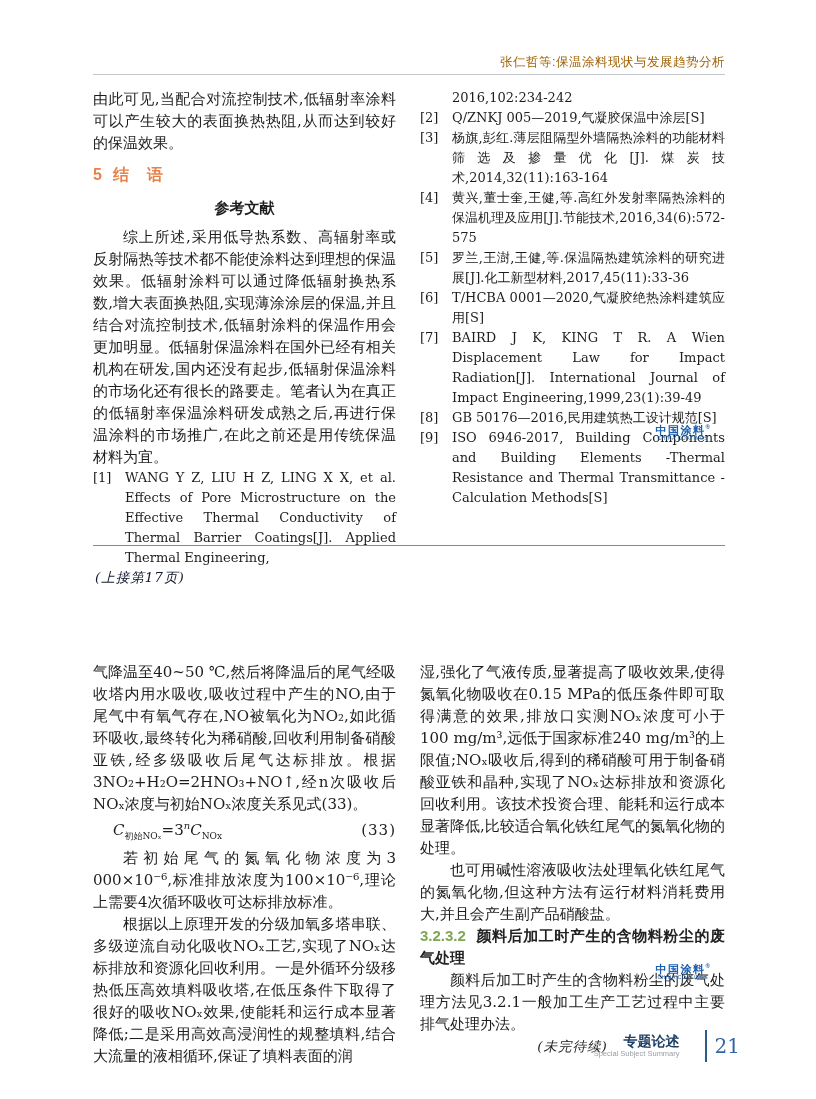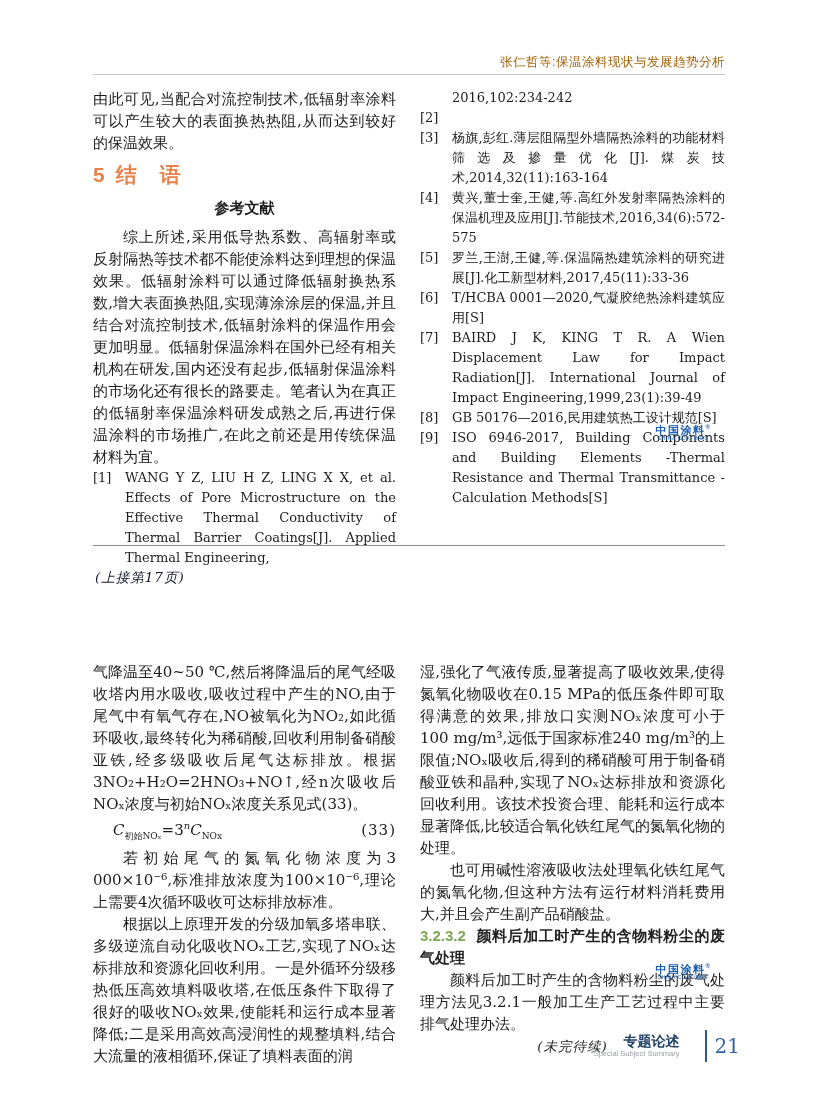--- a/index.html
+++ b/index.html
@@ -20,21 +20,21 @@
   .col{position:absolute;width:303px;font-size:15px;line-height:22px;text-align:justify;}
   #upper-left{left:93px;top:88px;}
   #upper-right{left:420px;top:88px;width:305px;}
   #lower-left{left:93px;top:661px;}
   #lower-right{left:420px;top:661px;width:305px;}
   .para{margin:0;}
   .indent{text-indent:2em;}
 
   .section-heading{
     margin:10px 0 9px;font-family:"Liberation Sans","DejaVu Sans",sans-serif;
-    font-weight:bold;font-size:21px;color:#e8824b;letter-spacing:1px;
+    font-weight:bold;font-size:16px;color:#e8824b;letter-spacing:1px;
   }
   .section-heading .sec-no{margin-right:10px;}
 
   .refs-heading{text-align:center;font-weight:bold;font-size:15px;margin:11px 0 7px;text-indent:0;}
   .ref{display:flex;font-size:13px;line-height:20px;}
   .ref-no{width:32px;flex-shrink:0;}
   .ref-text{flex:1;text-align:justify;}
 
   
   .equation{display:flex;justify-content:space-between;align-items:baseline;padding-left:20px;margin:0;}
@@ -87,20 +87,21 @@
     </div>
   </div>
 
   <div class="col" id="upper-right">
     <div class="ref">
         <span class="ref-no"></span>
         <span class="ref-text">2016,102:234-242</span>
       </div>
     <div class="ref">
         <span class="ref-no">[2]</span>
+        <span class="ref-text">Q/ZNKJ 005—2019,气凝胶保温中涂层[S]</span>
       </div>
     <div class="ref">
         <span class="ref-no">[3]</span>
         <span class="ref-text">杨旗,彭红.薄层阻隔型外墙隔热涂料的功能材料筛选及掺量优化[J].煤炭技术,2014,32(11):163-164</span>
       </div>
     <div class="ref">
         <span class="ref-no">[4]</span>
         <span class="ref-text">黄兴,董士奎,王健,等.高红外发射率隔热涂料的保温机理及应用[J].节能技术,2016,34(6):572-575</span>
       </div>
     <div class="ref">

